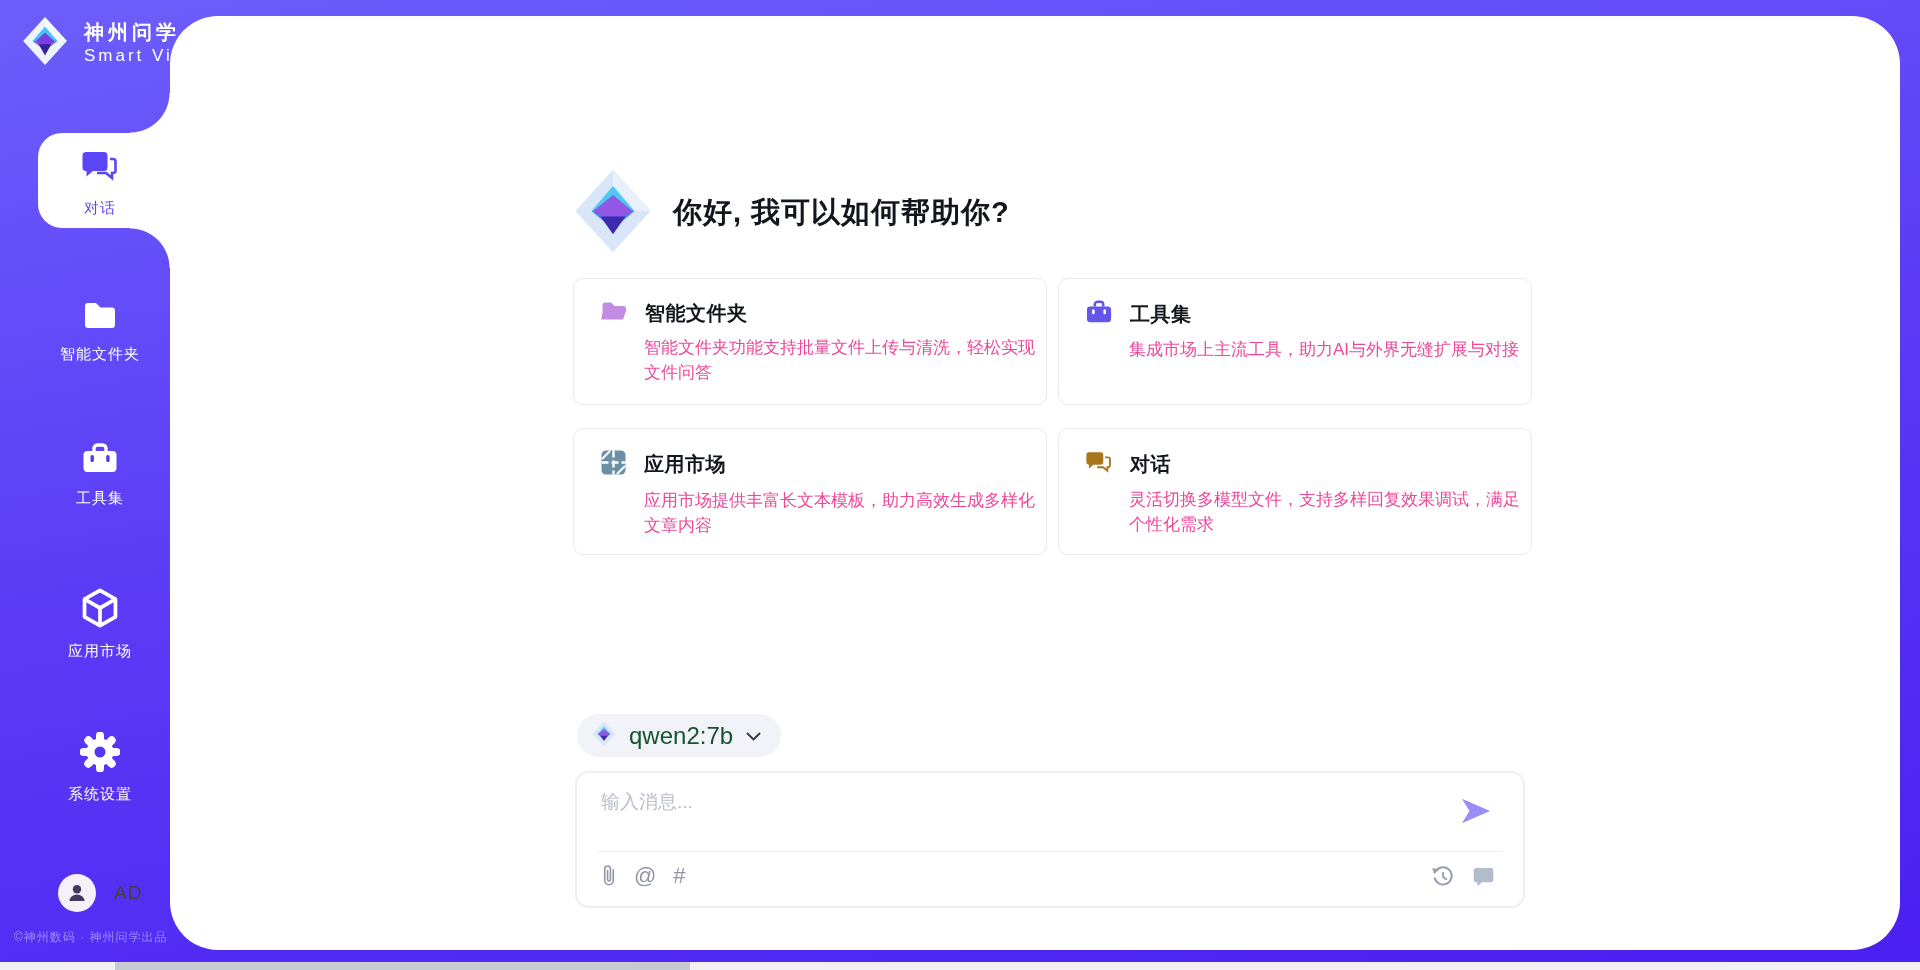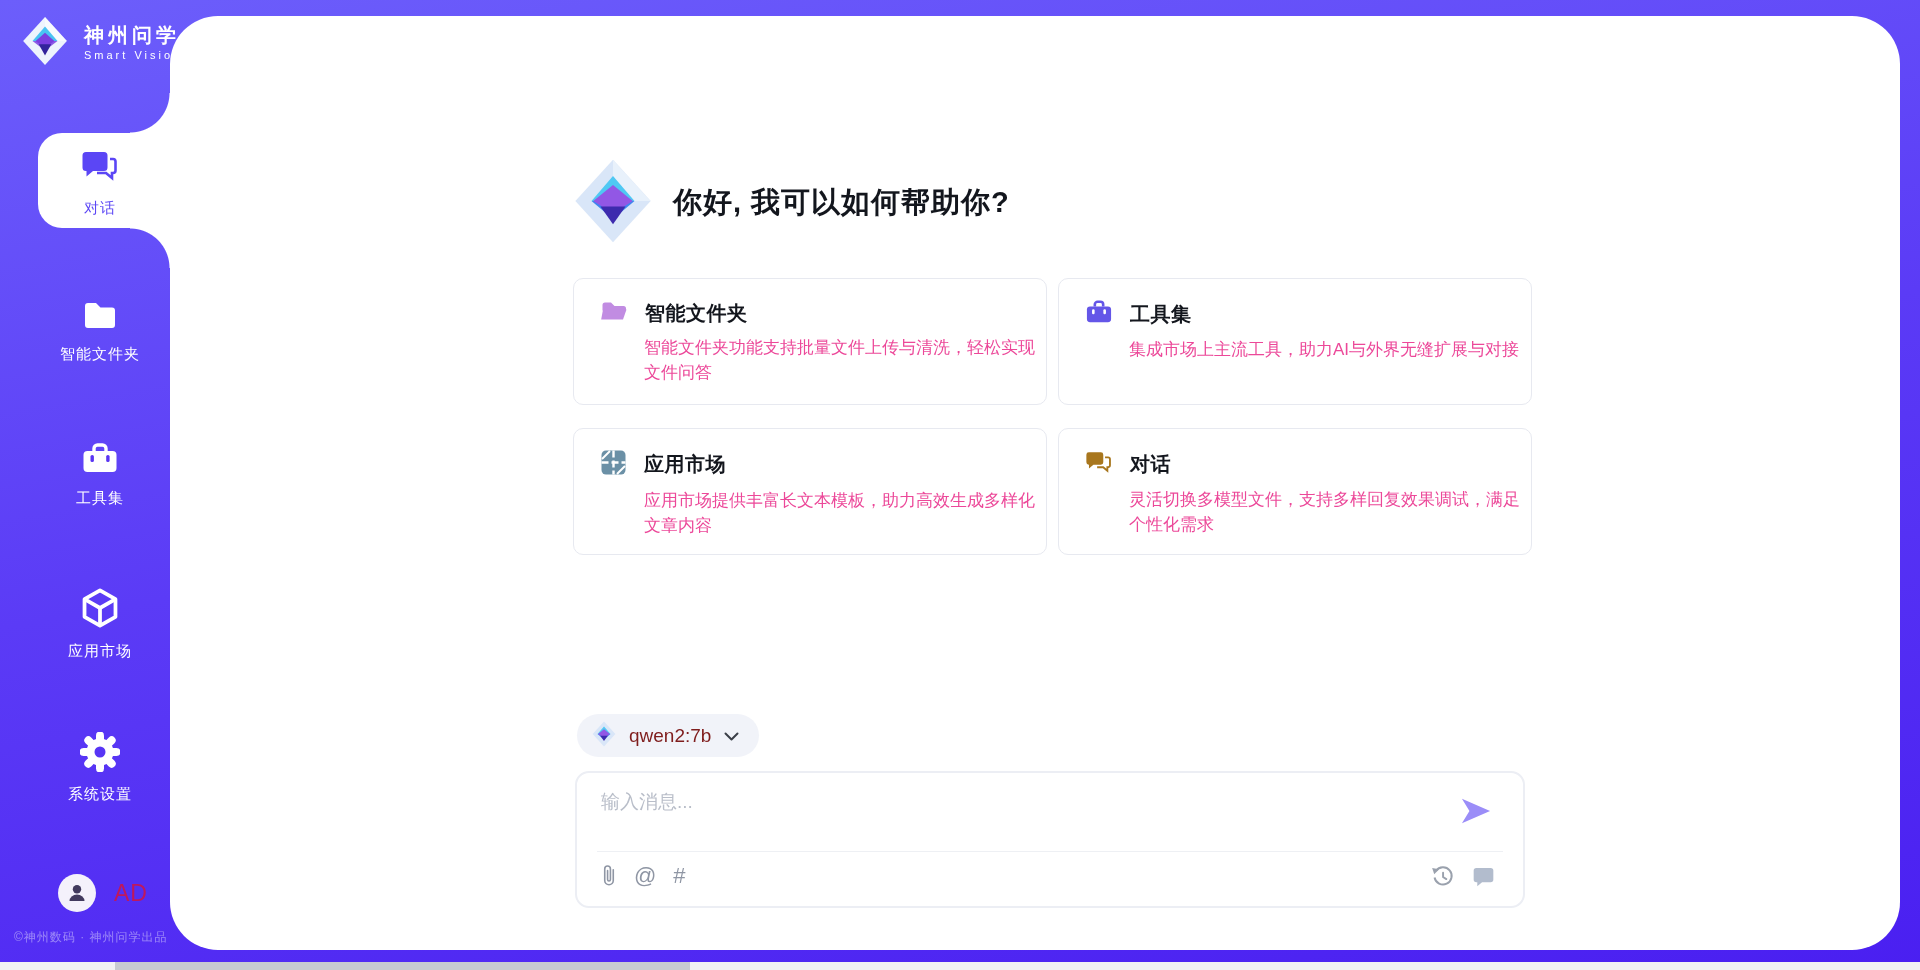--- a/index.html
+++ b/index.html
@@ -11,51 +11,51 @@
   }
   
   .panel{position:absolute;left:170px;top:16px;width:1730px;height:934px;
     background:#ffffff;border-radius:48px;z-index:1;}
   
   .scroll-track{position:absolute;left:0;bottom:0;width:1920px;height:8px;background:#f1f1f4;z-index:5;}
   .scroll-thumb{position:absolute;left:115px;bottom:0;width:575px;height:8px;background:#c7cad2;z-index:6;}
   
   .logo-row{position:absolute;left:22px;top:16px;display:flex;align-items:center;gap:16px;z-index:3;}
   .brand-name{color:#fff;font-size:20px;font-weight:bold;letter-spacing:4px;line-height:1;}
-  .brand-sub{color:#fff;font-size:11px;letter-spacing:3px;margin-top:5px;line-height:1;}
+  .brand-sub{color:#fff;font-size:17px;letter-spacing:3px;margin-top:5px;line-height:1;}
   .tab-active{position:absolute;left:38px;top:133px;width:132px;height:95px;background:#fff;
     border-radius:24px 0 0 24px;z-index:2;}
   .fillet-top{position:absolute;left:130px;top:93px;width:40px;height:40px;z-index:2;
     background:radial-gradient(circle 40px at 0 0,rgba(0,0,0,0) 0,rgba(0,0,0,0) 39px,#fff 40px);}
   .fillet-bottom{position:absolute;left:130px;top:228px;width:40px;height:40px;z-index:2;
     background:radial-gradient(circle 40px at 0 100%,rgba(0,0,0,0) 0,rgba(0,0,0,0) 39px,#fff 40px);}
   .nav-item{position:absolute;left:30px;width:140px;display:flex;flex-direction:column;
     align-items:center;gap:9px;z-index:3;color:#fff;cursor:pointer;}
   .nav-item .nav-label{font-size:15px;letter-spacing:1px;}
   .nav-item.active{color:#5b46f5;}
   .user-row{position:absolute;left:58px;top:874px;display:flex;align-items:center;gap:18px;z-index:3;cursor:pointer;}
   .avatar{width:38px;height:38px;border-radius:50%;background:#f4f1fb;display:flex;align-items:center;justify-content:center;}
-  .user-name{color:#be185d;font-size:23px;letter-spacing:1px;}
+  .user-name{color:#404040;font-size:19px;letter-spacing:1px;}
   .side-footer{position:absolute;left:14px;top:929px;color:rgba(255,255,255,0.42);
     font-size:12px;letter-spacing:1px;white-space:nowrap;z-index:0;}
   
-  .greeting{position:absolute;left:573px;top:158px;display:flex;align-items:center;gap:20px;z-index:2;}
+  .greeting{position:absolute;left:573px;top:168px;display:flex;align-items:center;gap:20px;z-index:2;}
   .greeting-title{font-size:29px;font-weight:800;color:#13161d;letter-spacing:1px;}
   
   .cards{position:absolute;left:573px;top:278px;width:959px;display:grid;
     grid-template-columns:474px 474px;gap:23px 11px;z-index:2;}
   .card{height:127px;background:#fff;border:1px solid #e7e9f0;border-radius:10px;
     box-sizing:border-box;padding:20px 20px 0 26px;cursor:pointer;}
   .card-head{display:flex;align-items:center;gap:17px;}
   .card-title{font-size:20px;font-weight:800;color:#13161d;letter-spacing:0.5px;}
   .card-desc{margin:9px 0 0 44px;width:392px;font-size:17px;line-height:1.45;color:#ec4899;}
   
   .model-pill{position:absolute;left:577px;top:714px;height:43px;border-radius:22px;background:#f1f3f9;
     display:flex;align-items:center;gap:13px;padding:0 20px 0 15px;z-index:2;cursor:pointer;}
-  .model-name{font-size:19px;color:#7f1d1d;}
+  .model-name{font-size:24px;color:#14532d;}
   
   .composer{position:absolute;left:575px;top:771px;width:950px;height:137px;background:#fff;
     border:2px solid #eceef4;border-radius:14px;box-sizing:border-box;z-index:2;padding-left:42px;}
   .composer textarea{position:absolute;left:22px;top:14px;width:860px;height:58px;border:none;outline:none;
     resize:none;font-family:inherit;font-size:19px;color:#333a46;background:transparent;}
   .composer textarea::placeholder{color:#b9bec9;}
   .send-btn{position:absolute;right:30px;top:22px;width:34px;height:34px;cursor:pointer;background:none;border:none;padding:0;}
   .composer-divider{position:absolute;left:20px;right:20px;top:78px;height:1px;background:#eef0f4;}
   .tools-left{position:absolute;left:24px;top:91px;display:flex;align-items:center;gap:17px;}
   .glyph-icon{font-size:22px;color:#8f96a4;line-height:1;cursor:pointer;}

